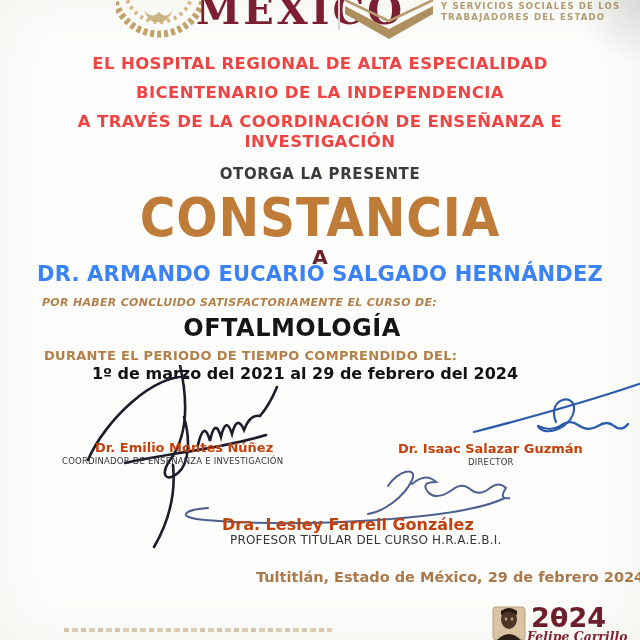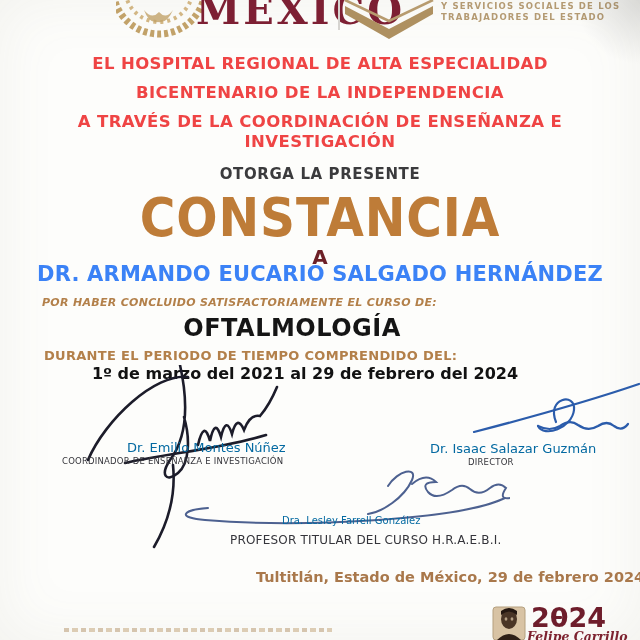--- a/index.html
+++ b/index.html
@@ -32,27 +32,27 @@
     transform:scaleX(.9);transform-origin:50% 0;letter-spacing:1px;}
   .a-label{top:245px;font-size:20px;font-weight:bold;color:#6d2027;}
   .recipient{top:262px;font-size:21px;font-weight:bold;color:#3b82f6;letter-spacing:.2px;}
   .gold{color:#b3804a;font-weight:bold;}
   .reason{left:42px;top:296px;font-size:11px;letter-spacing:.3px;font-style:italic;}
   .course{top:314px;right:56px;left:0;text-align:center;font-size:24px;font-weight:bold;color:#151515;letter-spacing:.5px;}
   .period-label{left:44px;top:348px;font-size:13px;letter-spacing:.3px;}
   .period-dates{top:364px;right:30px;left:0;text-align:center;font-size:16px;font-weight:bold;color:#121212;}
 
   
-  .sig-name{font-weight:normal;color:#0369a1;font-size:13px;white-space:nowrap;padding-left:32px;}
+  .sig-name{font-weight:bold;color:#c2410c;font-size:13px;white-space:nowrap;}
   .sig-title{color:#35353b;font-size:8.5px;white-space:nowrap;letter-spacing:.2px;}
   .sig-left-name{left:95px;top:440px;}
   .sig-left-title{left:62px;top:456px;}
   .sig-right-name{left:398px;top:441px;}
   .sig-right-title{left:468px;top:457px;}
-  .sig-mid-name{left:222px;top:515px;font-size:10px;margin-left:28px;}
+  .sig-mid-name{left:222px;top:515px;font-size:16px;}
   .sig-mid-title{left:230px;top:533px;font-size:12px;}
 
   .place-date{left:256px;top:569px;font-size:14.5px;font-weight:bold;color:#a9784b;white-space:nowrap;}
 
   
   .year-num{left:531px;top:602px;font-size:27px;font-weight:bold;color:#6e1d2b;letter-spacing:0;}
   .year-zero-bar{left:552px;top:616px;width:10px;height:3px;background:#6e1d2b;border-radius:1px;}
   .year-name{left:527px;top:629px;font-family:"DejaVu Serif","Liberation Serif",serif;
     font-style:italic;font-weight:bold;font-size:12.5px;color:#7d2330;white-space:nowrap;}
   .address-strip{left:64px;top:628px;width:268px;height:4px;opacity:.55;

